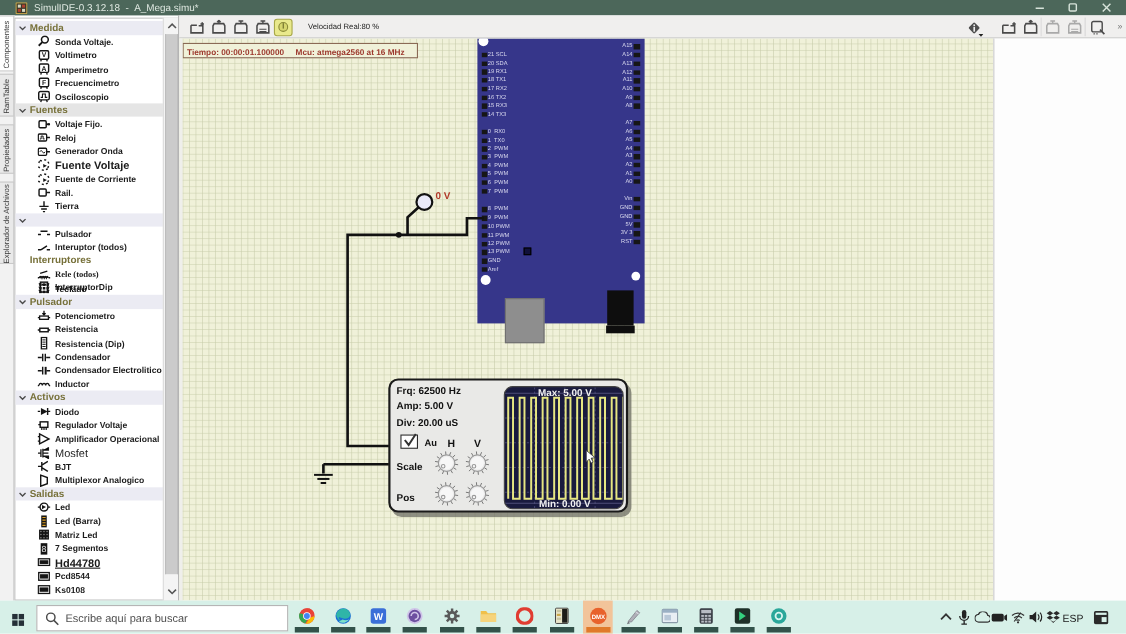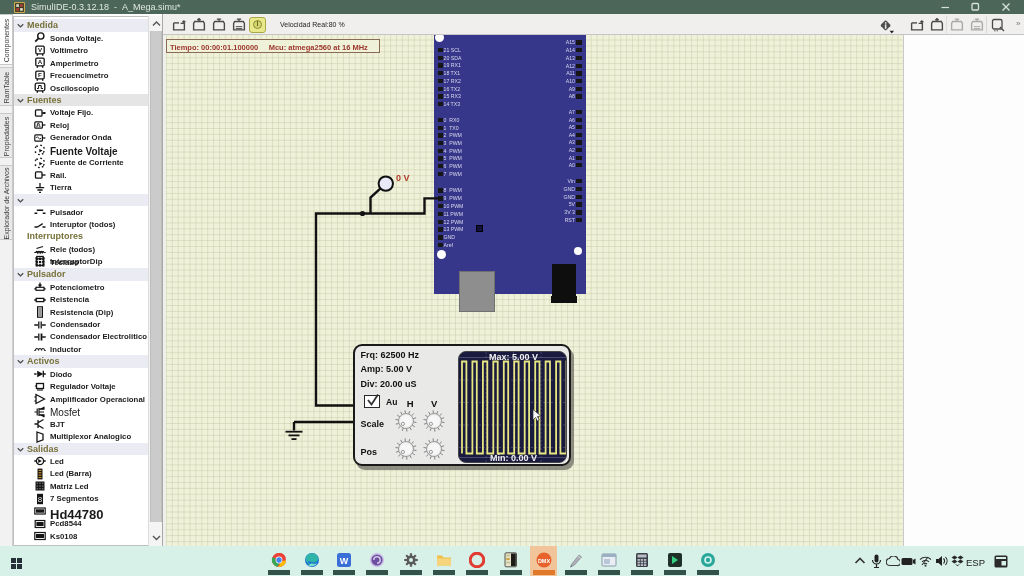--- a/index.html
+++ b/index.html
@@ -172,21 +172,21 @@
 <div class="abs" style="left:0;top:213.8px;width:147px;height:12.45px;margin-top:24px;">
 <svg class="abs" style="left:20px;top:0.5px" width="12" height="12" viewBox="0 0 12 12">
         <rect x="2.8" y="1.5" width="6.4" height="9" stroke="#151515" fill="none" stroke-width="1.3"></rect>
         <g stroke="#151515" stroke-width="1">
           <path d="M1.2,3 h1.6 M1.2,6 h1.6 M1.2,9 h1.6 M9.2,3 h1.6 M9.2,6 h1.6 M9.2,9 h1.6"></path>
         </g>
         <rect x="4.2" y="3" width="3.6" height="1.6" fill="#151515"></rect>
       </svg>
 <div class="abs" style="left:36px;top:2px;font-size:7.8px;font-weight:bold;color:#1b1b1b;">InterruptorDip</div>
     </div>
-<div class="abs" style="left:0;top:226.3px;width:147px;height:12.45px;">
+<div class="abs" style="left:0;top:226.3px;width:147px;height:12.45px;font-family:Liberation Serif, serif;">
 <svg class="abs" style="left:20px;top:0.5px" width="12" height="12" viewBox="0 0 12 12">
         <g stroke="#151515" stroke-width="1.2">
           <path d="M0.3,8.5 h1.5 M10.2,8.5 h1.5 M1.8,8.5 q0.8,-2.4 1.6,0 q0.8,-2.4 1.6,0 q0.8,-2.4 1.6,0 q0.8,-2.4 1.6,0 q0.8,-2.4 1.6,0"></path>
           <path d="M2.5,4.5 L9,2.5"></path>
         </g>
       </svg>
 <div class="abs" style="left:36px;top:2px;font-size:7.8px;font-weight:bold;color:#1b1b1b;">Rele (todos)</div>
     </div>
 <div class="abs" style="left:0;top:238.7px;width:147px;height:12.45px;">
 <svg class="abs" style="left:20px;top:0.5px" width="12" height="12" viewBox="0 0 12 12">
@@ -365,21 +365,21 @@
         <rect x="3" y="0.8" width="6" height="10.4" fill="#151515"></rect>
         <text x="6" y="9" font-size="8" fill="#e8e8e8" text-anchor="middle" font-family="Liberation Sans">8</text>
       </svg>
 <div class="abs" style="left:36px;top:2px;font-size:7.8px;font-weight:bold;color:#1b1b1b;">7 Segmentos</div>
     </div>
 <div class="abs" style="left:0;top:487.7px;width:147px;height:12.45px;">
 <svg class="abs" style="left:20px;top:0.5px" width="12" height="12" viewBox="0 0 12 12">
         <rect x="0.8" y="3" width="10.4" height="6" stroke="#151515" fill="none" stroke-width="1.2"></rect>
         <rect x="2" y="4.3" width="8" height="3.4" fill="#151515"></rect>
       </svg>
-<div class="abs" style="left:36px;top:2px;font-size:13px;font-weight:bold;color:#1b1b1b;">Hd44780</div>
+<div class="abs" style="left:36px;top:2px;font-size:10px;font-weight:bold;color:#1b1b1b;text-decoration:underline;">Hd44780</div>
     </div>
 <div class="abs" style="left:0;top:500.2px;width:147px;height:12.45px;">
 <svg class="abs" style="left:20px;top:0.5px" width="12" height="12" viewBox="0 0 12 12">
         <rect x="1.2" y="2.5" width="9.6" height="7" stroke="#151515" fill="none" stroke-width="1.2"></rect>
         <rect x="2.4" y="4" width="7.2" height="4" fill="#151515"></rect>
       </svg>
 <div class="abs" style="left:36px;top:2px;font-size:7.8px;font-weight:bold;color:#1b1b1b;">Pcd8544</div>
     </div>
 <div class="abs" style="left:0;top:512.6px;width:147px;height:12.45px;">
 <svg class="abs" style="left:20px;top:0.5px" width="12" height="12" viewBox="0 0 12 12">
@@ -704,20 +704,27 @@
 <div class="abs" style="left:903px;top:35px;width:121px;height:511px;background:#fdfdfd;border-left:1px solid #c9c9c9;"></div>
 <div class="abs" style="left:0;top:546px;width:1024px;height:30px;background:#d7f0e8;">
 <svg class="abs" style="left:11px;top:12px" width="11" height="11" viewBox="0 0 11 11">
       <g fill="#253038">
 <rect x="0" y="0" width="5" height="5"></rect>
         <rect x="6" y="0" width="5" height="5"></rect>
         <rect x="0" y="6" width="5" height="5"></rect>
         <rect x="6" y="6" width="5" height="5"></rect>
       </g>
     </svg>
+<div class="abs" style="left:33px;top:3.5px;width:229px;height:24px;background:#fff;border:1px solid #b5b5b5;">
+<svg class="abs" style="left:7px;top:5px" width="13" height="13" viewBox="0 0 13 13">
+        <circle cx="5.2" cy="5.2" r="3.8" fill="none" stroke="#4a4a4a" stroke-width="1.3"></circle>
+        <path d="M8,8 L12,12" stroke="#4a4a4a" stroke-width="1.4"></path>
+      </svg>
+<div class="abs" style="left:25.5px;top:6px;font-size:10px;color:#4e4e4e;">Escribe aquí para buscar</div>
+    </div>
 <div class="abs" style="left:530px;top:0px;width:27px;height:30px;background:#f2c49a;"></div>
 <svg class="abs" style="left:270.8px;top:6px" width="16" height="16" viewBox="0 0 16 16">
       <circle cx="8" cy="8" r="7" fill="#e8453c"></circle>
       <path d="M8,8 L1.2,8 A7,7 0 0 1 8,1 Z" fill="#e8453c"></path>
       <path d="M1.3,5.5 A7,7 0 0 0 6.5,14.8 L8.5,11 A3.5,3.5 0 0 1 4.7,6.2 Z" fill="#34a853"></path>
       <path d="M8,1 A7,7 0 0 1 14.8,6.3 L9.5,6.3 Z" fill="#ea4335"></path>
       <path d="M15,8 A7,7 0 0 1 7,15 L10.8,9.5 Z" fill="#fbbc05"></path>
       <circle cx="8" cy="8" r="3.4" fill="#fff"></circle>
       <circle cx="8" cy="8" r="2.7" fill="#4285f4"></circle>
     </svg>

